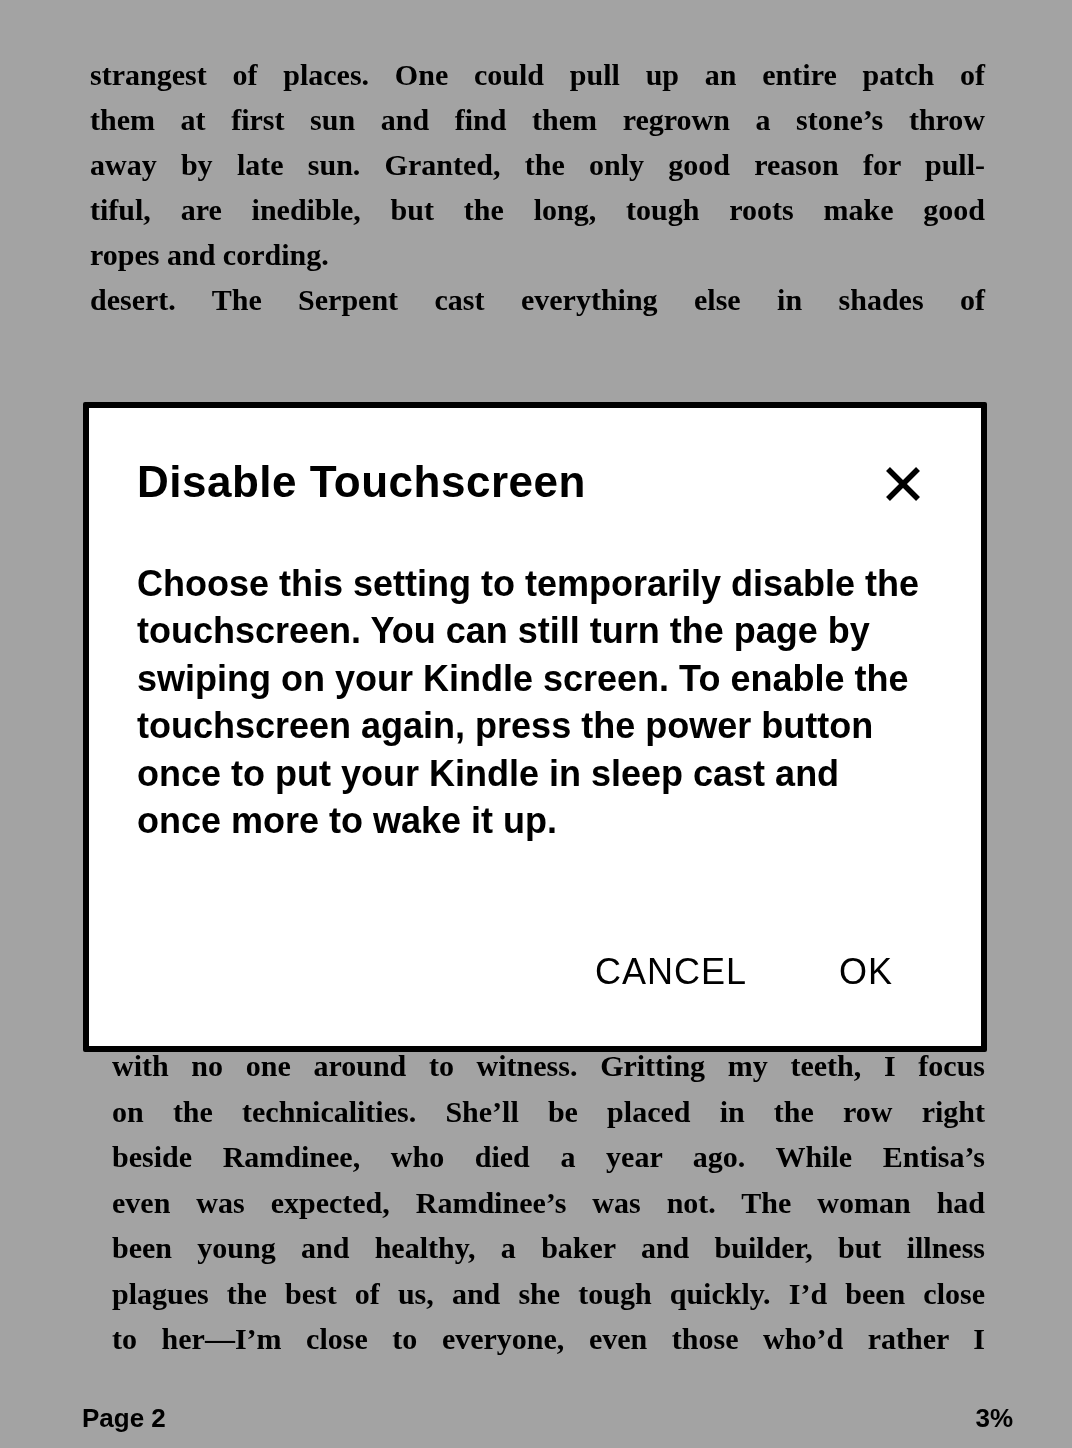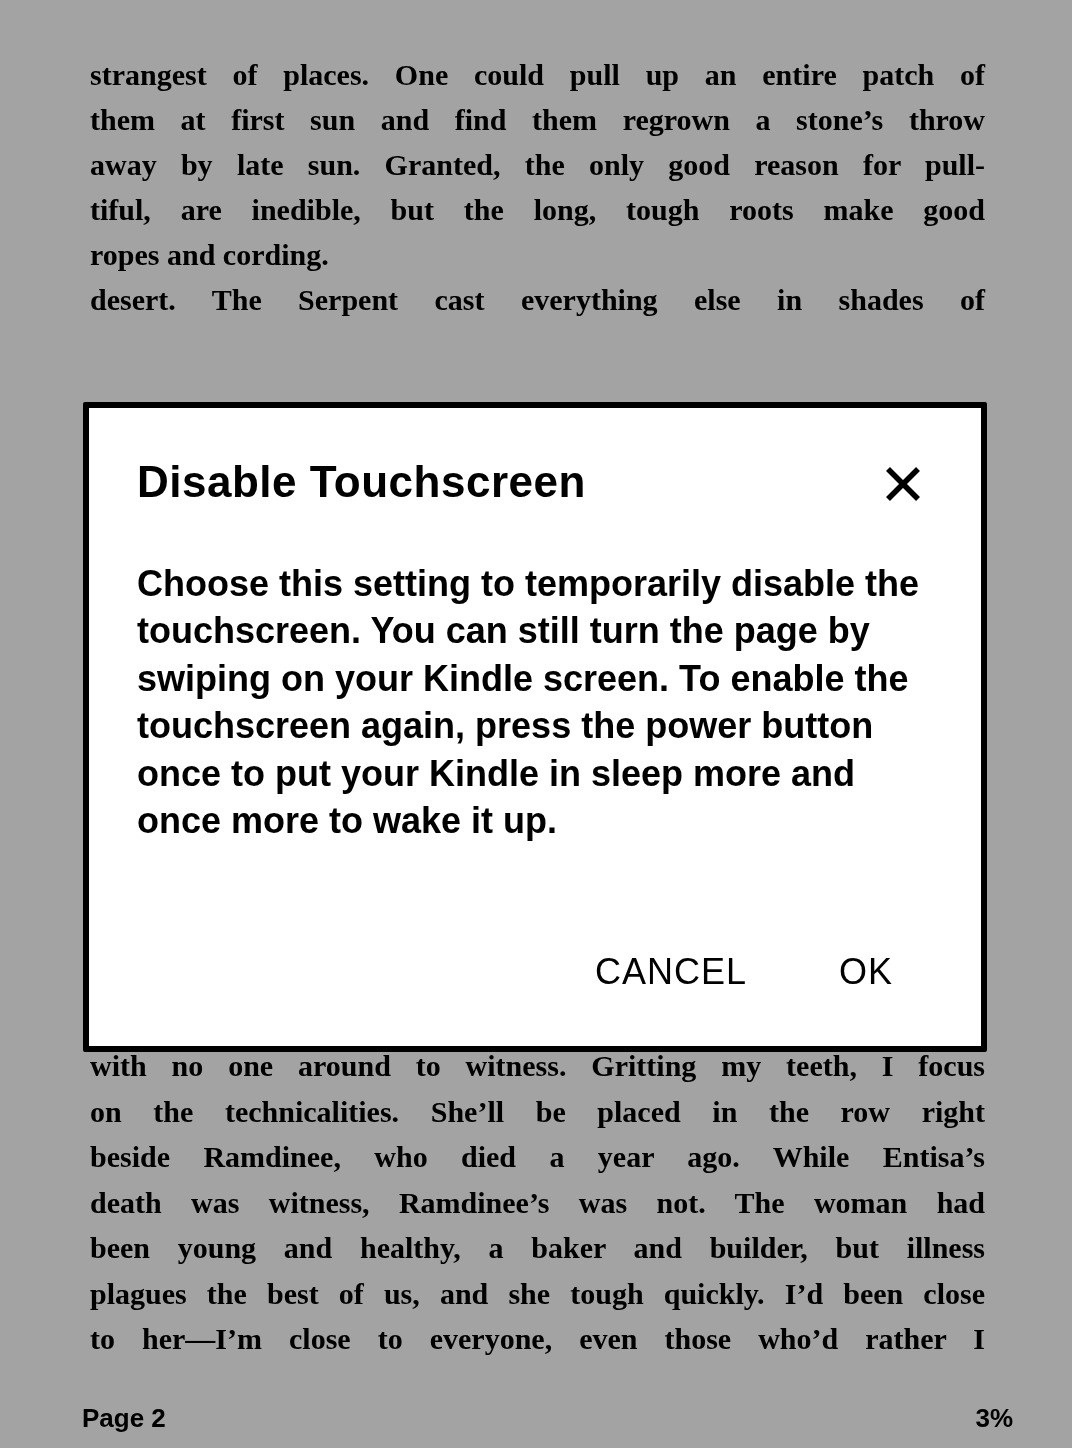--- a/index.html
+++ b/index.html
@@ -17,21 +17,21 @@
   
   .book-text { position: absolute; left: 90px; right: 87px; }
   .book-text .line {
     font-family: "Liberation Serif", serif;
     font-weight: 700;
     font-size: 30px;
     color: #000000;
   }
   .book-text-top { top: 52px; }
   .book-text-top .line { line-height: 45px; }
-  .book-text-bottom { top: 1043px; }
+  .book-text-bottom { top: 1043px; margin-left: 22px; }
   .book-text-bottom .line { line-height: 45.5px; }
   .line.justify { text-align: justify; text-align-last: justify; }
   .line.indent { text-indent: 52px; }
 
   
   .dialog {
     position: absolute;
     left: 83px; top: 402px;
     width: 904px; height: 650px;
     background: #ffffff;
@@ -105,21 +105,21 @@
       <div class="line justify">away by late sun. Granted, the only good reason for pull-</div>
       <div class="line justify">tiful, are inedible, but the long, tough roots make good</div>
       <div class="line">ropes and cording.</div>
       <div class="line justify">desert. The Serpent cast everything else in shades of</div>
     </div>
 
   <div class="book-text book-text-bottom">
       <div class="line justify">with no one around to witness. Gritting my teeth, I focus</div>
       <div class="line justify">on the technicalities. She’ll be placed in the row right</div>
       <div class="line justify">beside Ramdinee, who died a year ago. While Entisa’s</div>
-      <div class="line justify">death was witness, Ramdinee’s was not. The woman had</div>
+      <div class="line justify">even was expected, Ramdinee’s was not. The woman had</div>
       <div class="line justify">been young and healthy, a baker and builder, but illness</div>
       <div class="line justify">plagues the best of us, and she tough quickly. I’d been close</div>
       <div class="line justify">to her—I’m close to everyone, even those who’d rather I</div>
     </div>
 
   <div class="dialog">
     <div class="dialog-title">Disable Touchscreen</div>
 
     <div class="dialog-close">
       <span>
@@ -128,21 +128,21 @@
           <line x1="35" y1="5" x2="5" y2="35" stroke="#000" stroke-width="5.5"></line>
         </svg>
       </span>
     </div>
 
     <div class="dialog-body">
         <div class="line">Choose this setting to temporarily disable the</div>
         <div class="line">touchscreen. You can still turn the page by</div>
         <div class="line">swiping on your Kindle screen. To enable the</div>
         <div class="line">touchscreen again, press the power button</div>
-        <div class="line">once to put your Kindle in sleep more and</div>
+        <div class="line">once to put your Kindle in sleep cast and</div>
         <div class="line">once more to wake it up.</div>
       </div>
 
     <div class="dialog-actions">
       <button class="dialog-btn">CANCEL</button>
       <button class="dialog-btn">OK</button>
     </div>
   </div>
 
   <div class="footer-page">Page 2</div>

